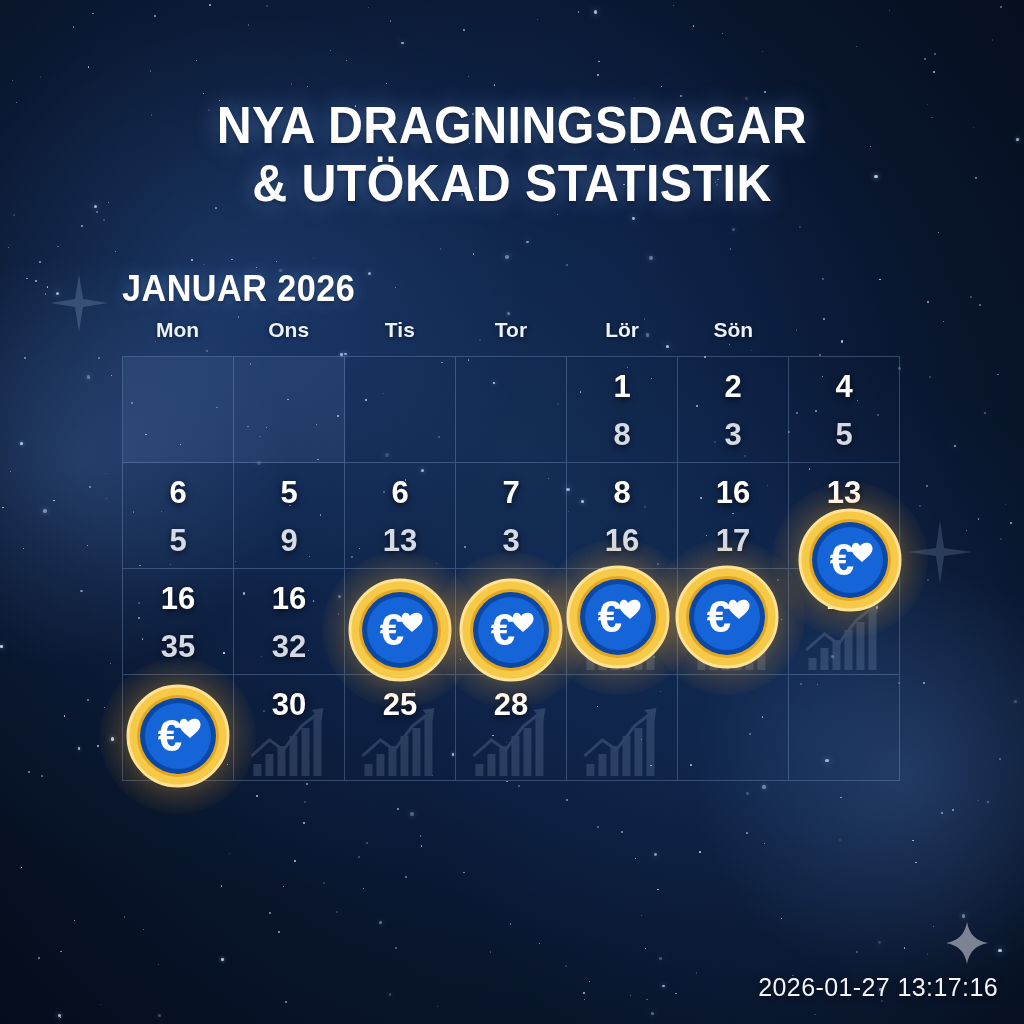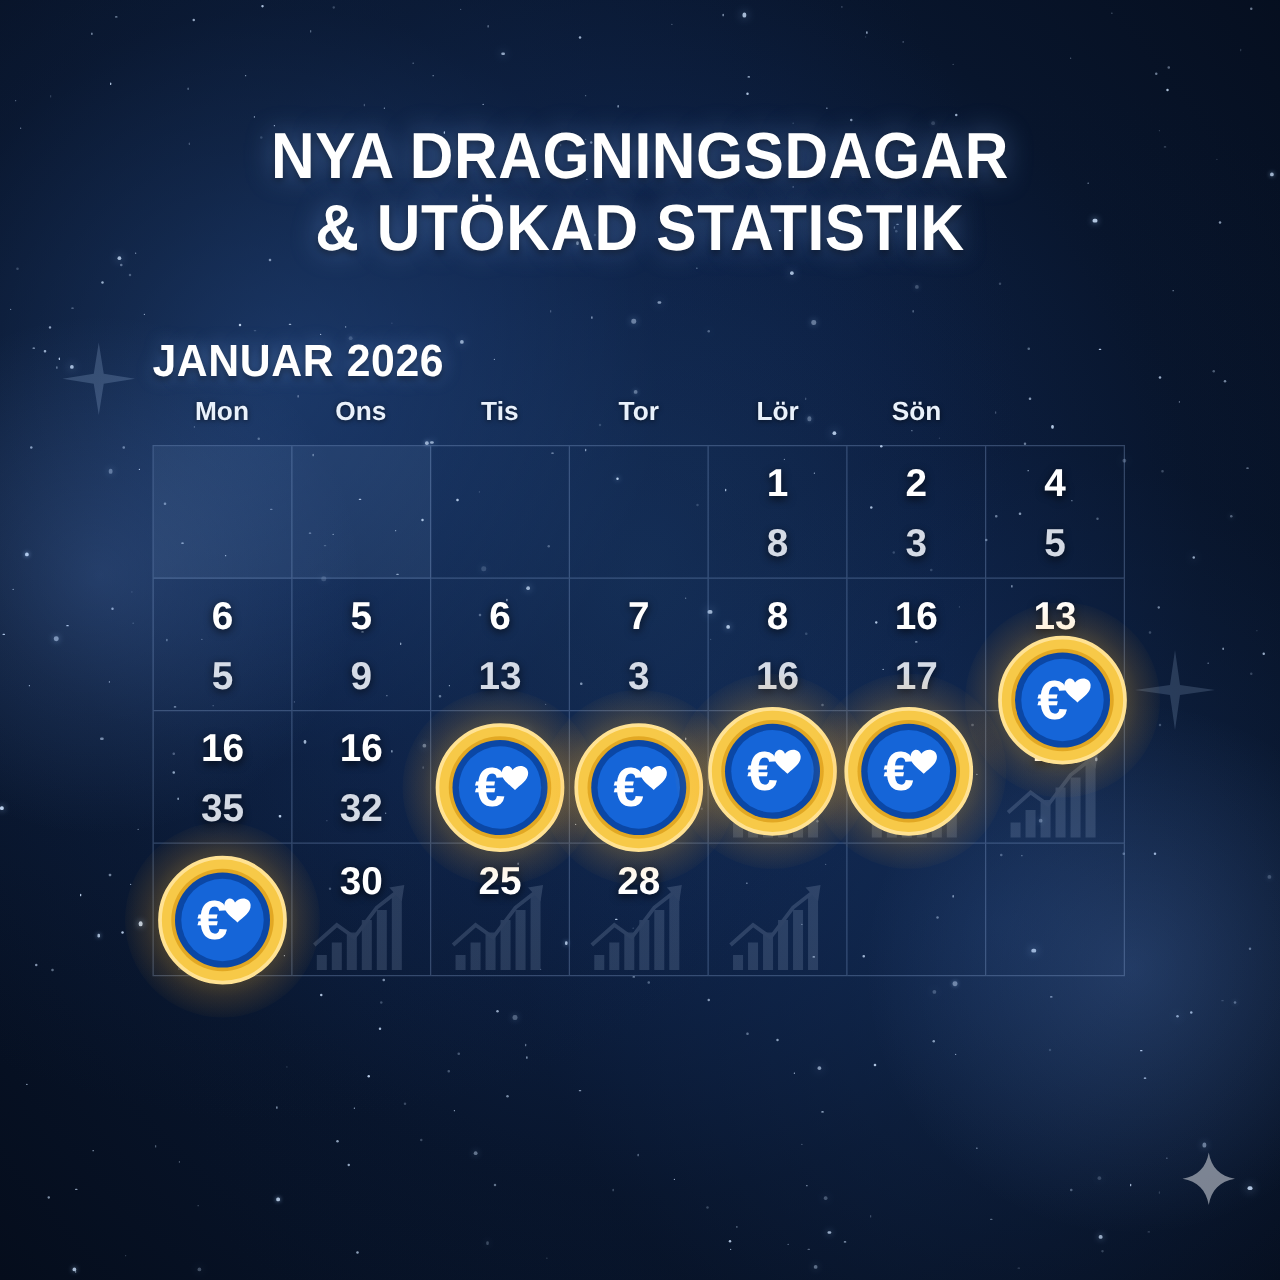--- a/index.html
+++ b/index.html
@@ -738,13 +738,14 @@
           <text x="44" y="67" font-family="Liberation Sans, sans-serif" font-size="44" font-weight="bold" fill="#ffffff" text-anchor="middle">€</text>
           <path d="M62 38 C66 33 74 34 74.5 40 C75 46 68 50 64 54 C60 50 53 46 53.5 40 C54 34 60 33 62 38 Z" fill="#ffffff"></path>
         </svg>
       </div>
     </div>
 
   <svg id="stampIcon" width="46" height="46" viewBox="0 0 46 46">
     <path d="M23 2 C25 14 32 21 44 23 C32 25 25 32 23 44 C21 32 14 25 2 23 C14 21 21 14 23 2 Z" fill="#a7adb8"></path>
   </svg>
 
+  <div id="stamp">2026-01-27 13:17:16</div>
 </div>
 
 </body></html>

